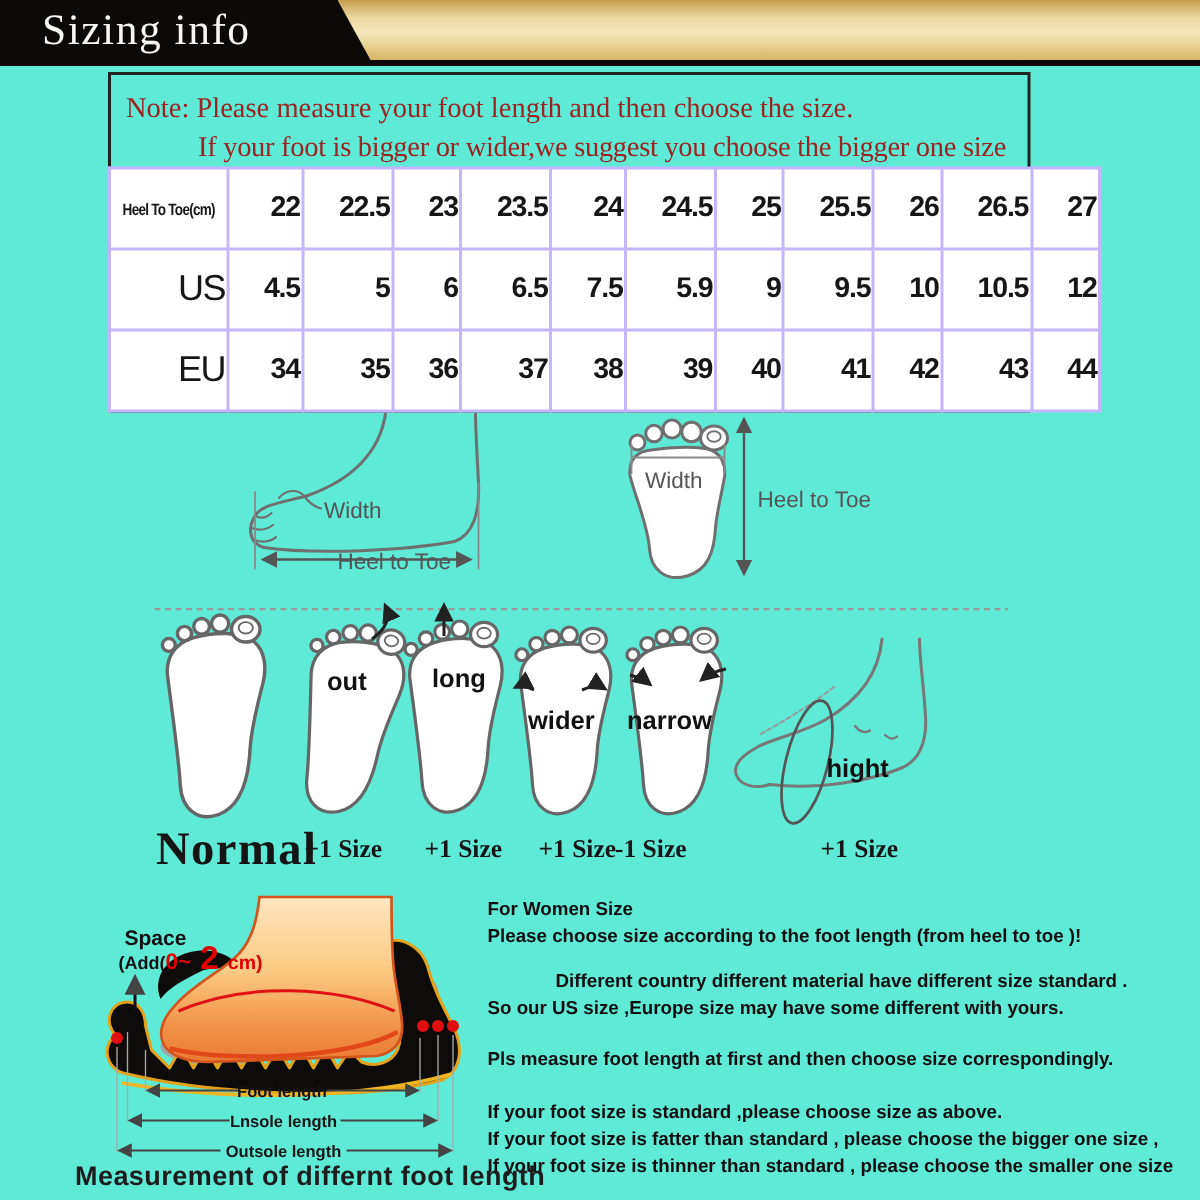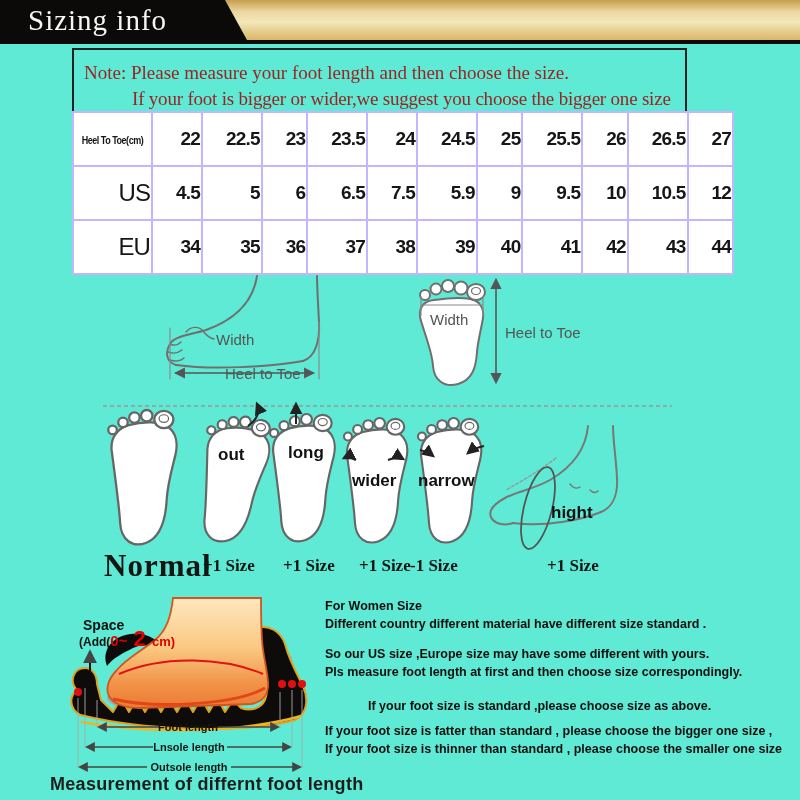--- a/index.html
+++ b/index.html
@@ -37,23 +37,23 @@
   
   .ft-label{position:absolute;top:556px;font-family:"Liberation Serif",serif;
         font-weight:bold;font-size:17px;color:#151515;}
   .ft-normal{left:104px;top:548px;font-size:31px;letter-spacing:1px;}
   .l1{left:203px}.l2{left:283px}.l3{left:359px}.l4{left:410px}.l5{left:547px}
 
   
   .notes-right{position:absolute;left:325px;top:597px;width:472px;color:#0f0f0f;
         font-weight:bold;font-size:12.5px;line-height:18px;}
   .notes-right div{white-space:nowrap;}
-  .notes-right div:nth-child(3){margin-top:12px;}
-  .notes-right div:nth-child(5){margin-top:16px;margin-left:43px;}
-  .notes-right div:nth-child(6){margin-top:7px;}
+  .notes-right div:nth-child(3){margin-top:12px;text-align:center;}
+  .notes-right div:nth-child(5){margin-top:16px;}
+  .notes-right div:nth-child(6){margin-top:17px;}
 
   .caption{position:absolute;left:50px;top:774px;font-weight:bold;font-size:18px;
         color:#1d1d1d;letter-spacing:.3px;}
 
   svg text{font-family:"Liberation Sans",sans-serif;}
   .diag-label{font-size:15px;fill:#555;}
   .foot-tag{font-size:17px;font-weight:bold;fill:#111;}
   .meas-label{font-size:11px;font-weight:bold;fill:#151515;}
 </style>
 </head>
@@ -278,20 +278,21 @@
       <line x1="25" y1="171" x2="92" y2="171" marker-start="url(#mc)"></line>
       <line x1="176" y1="171" x2="245" y2="171" marker-end="url(#mc)"></line>
     </g>
     <text class="meas-label" x="133" y="135" text-anchor="middle">Foot length</text>
     <text class="meas-label" x="134" y="155" text-anchor="middle">Lnsole length</text>
     <text class="meas-label" x="134" y="175" text-anchor="middle">Outsole length</text>
   </svg>
 
   <div class="notes-right">
     <div>For Women Size</div>
+    <div>Please choose size according to the foot length (from heel to toe )!</div>
     <div>Different country different material have different size standard .</div>
     <div>So our US size ,Europe size may have some different with yours.</div>
     <div>Pls measure foot length at first and then choose size correspondingly.</div>
     <div>If your foot size is standard ,please choose size as above.</div>
     <div>If your foot size is fatter than standard , please choose the bigger one size ,</div>
     <div>If your foot size is thinner than standard , please choose the smaller one size</div>
   </div>
 
   <div class="caption">Measurement of differnt foot length</div>
 </div>

